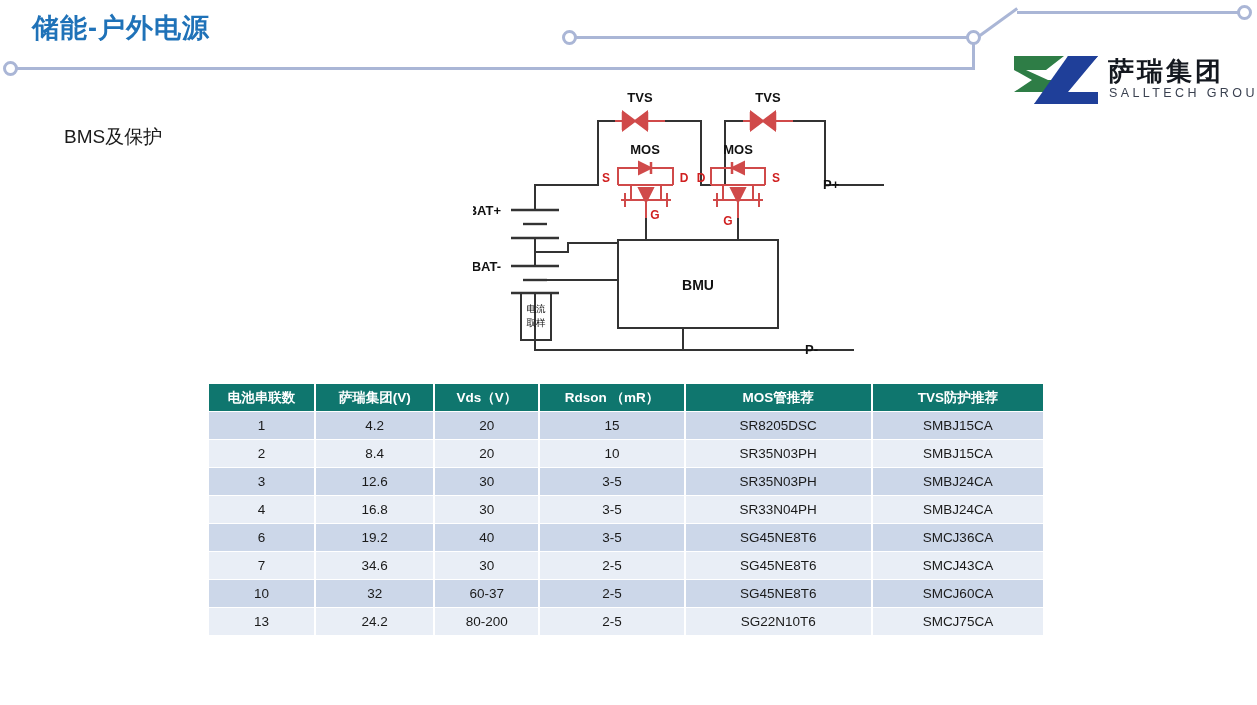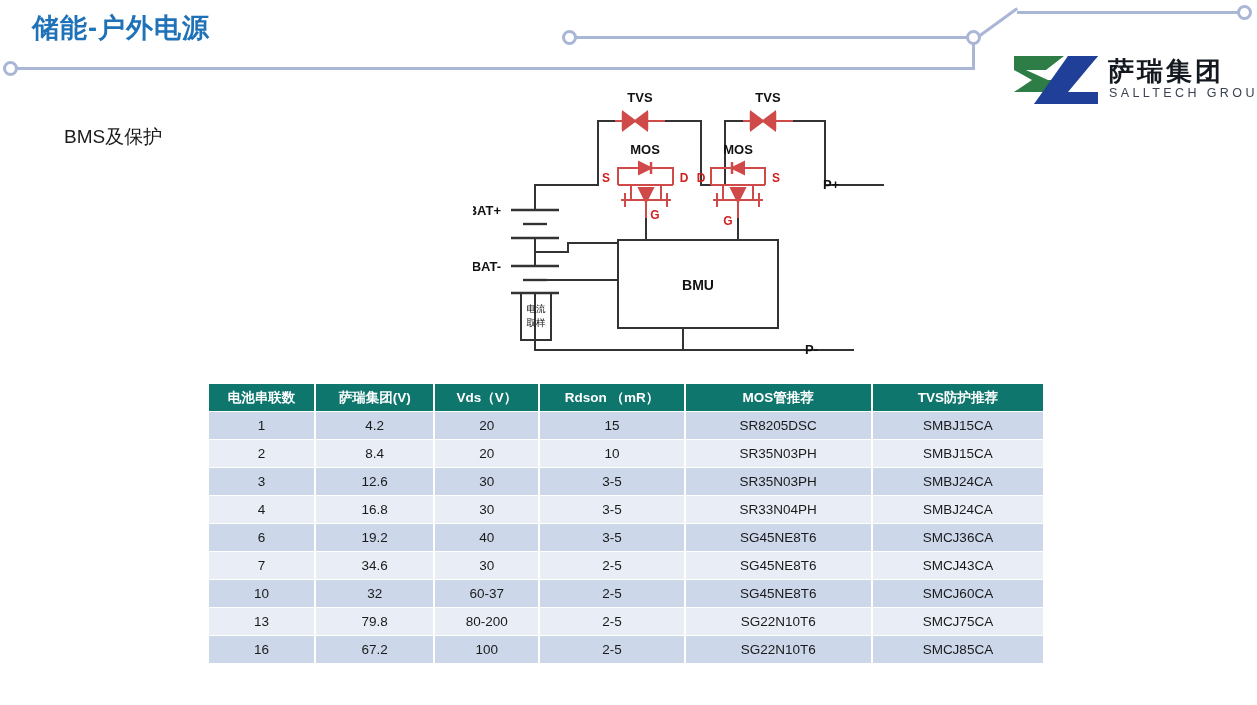--- a/index.html
+++ b/index.html
@@ -293,31 +293,23 @@
         <tr class="r-odd">
           <td>10</td>
           <td>32</td>
           <td>60-37</td>
           <td>2-5</td>
           <td class="part">SG45NE8T6</td>
           <td class="part">SMCJ60CA</td>
         </tr>
         <tr class="r-even">
           <td>13</td>
-          <td>79.8</td>
+          <td>24.2</td>
           <td>80-200</td>
           <td>2-5</td>
           <td class="part">SG22N10T6</td>
           <td class="part">SMCJ75CA</td>
         </tr>
-        <tr class="r-odd">
-          <td>16</td>
-          <td>67.2</td>
-          <td>100</td>
-          <td>2-5</td>
-          <td class="part">SG22N10T6</td>
-          <td class="part">SMCJ85CA</td>
-        </tr>
       </tbody>
     </table>
   </div>
 
 </div>
 
 </body></html>

